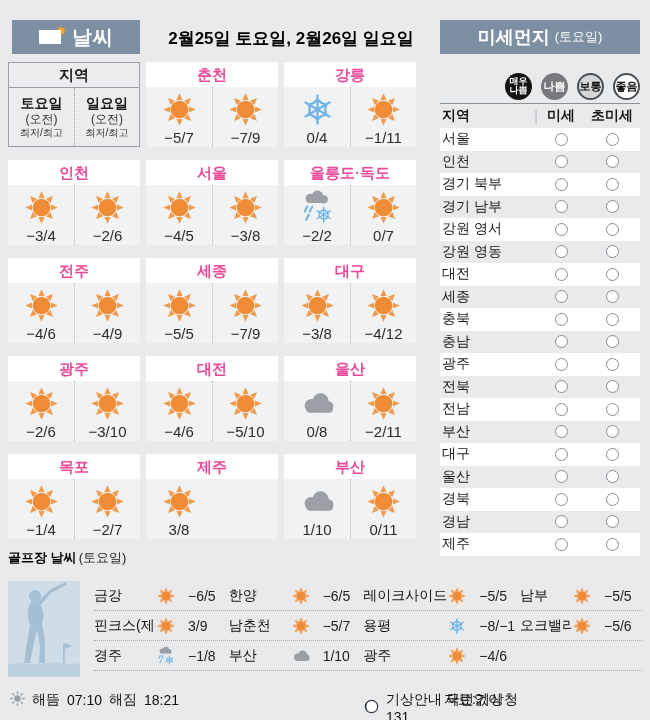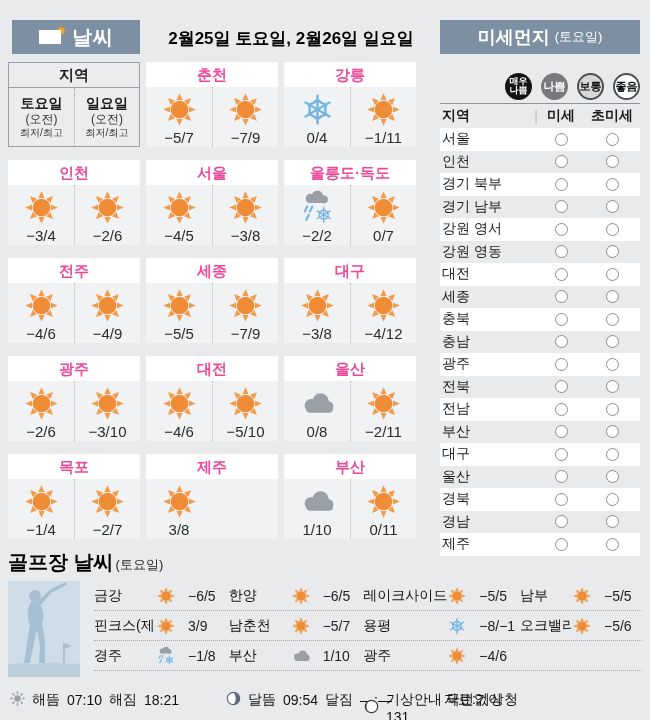--- a/index.html
+++ b/index.html
@@ -60,21 +60,21 @@
   .dust-row:nth-child(odd) { background:#fff; }
   .dr-region { flex:1; font-size:14px; padding-left:2px; }
   .cell-fine { width:46px; display:flex; justify-content:center; }
   .cell-ultra { width:56px; display:flex; justify-content:center; }
   .dot { width:13px; height:13px; border-radius:50%; border:1.5px solid #878d93; }
   .dot.lv-good { background:#fff; }
 
   
   .golf { position:absolute; left:8px; top:549px; width:634px; }
   .golf-title-row { height:24px; display:flex; align-items:baseline; gap:2px; }
-  .golf-title { font-size:20px; font-weight:bold; color:#000; }
+  .golf-title { font-size:13px; font-weight:bold; color:#000; }
   .golf-sub { font-size:13px; color:#222; }
   .golf-content { margin-top:8px; display:flex; }
   .golfer-box { width:72px; height:96px; background:#cfdde9; flex:0 0 auto; overflow:hidden; }
   .golf-rows { flex:1; margin-left:14px; }
   .golf-row { display:grid; grid-template-columns:62px 26px 1fr 62px 26px 1fr 84px 26px 1fr 52px 26px 44px;
     align-items:center; height:30px; border-bottom:1px dotted #a9adb2; font-size:14px; }
   .g-name { white-space:nowrap; overflow:hidden; color:#111; }
   .g-icon { display:flex; align-items:center; }
   .gicon { width:20px; height:20px; }
   .g-temp { padding-left:6px; color:#222; }
@@ -1144,32 +1144,20 @@
             <line x1="2.9" y1="13.1" x2="4.2" y2="11.8"></line>
               <line x1="11.8" y1="4.2" x2="13.1" y2="2.9"></line>
           </g>
         </svg>
       </span>
       <span>해뜸</span>
       <span>07:10</span>
       <span>해짐</span>
       <span>18:21</span>
     </div>
-    <div class="f-item f-moon">
-      <span>
-        <svg width="15" height="15" viewBox="0 0 16 16">
-          <circle cx="8" cy="8" r="6.6" fill="#fff" stroke="#5b6b7d" stroke-width="1.3"></circle>
-          <path d="M8 1.6 A6.4 6.4 0 0 1 8 14.4 A9.5 9.5 0 0 0 8 1.6 Z" fill="#5b6b7d"></path>
-        </svg>
-      </span>
-      <span>달뜸</span>
-      <span>09:54</span>
-      <span>달짐</span>
-      <span>—:—</span>
-    </div>
     <div class="f-item f-info">
       <span>
         <svg width="15" height="15" viewBox="0 0 16 16">
           <circle cx="8" cy="8" r="6.6" fill="#fff" stroke="#3a3f45" stroke-width="1.3"></circle>
           <path d="M4.6 2.6 A6.6 6.6 0 0 0 4.6 13.4 A9 9 0 0 1 4.6 2.6 Z" fill="#3a3f45"></path>
         </svg>
       </span>
       <span>기상안내 국번없이 131</span>
     </div>
     <div class="f-source">자료:기상청</div>

